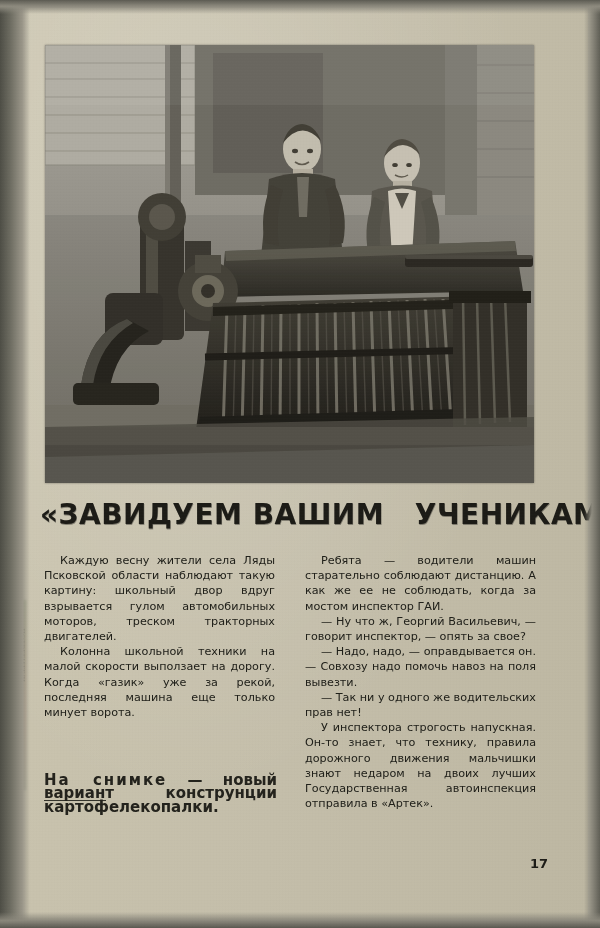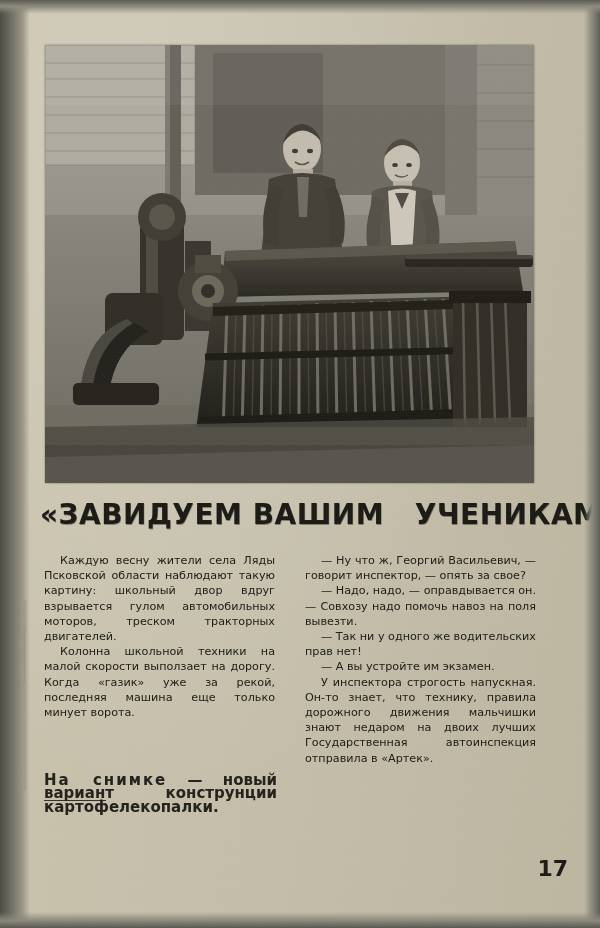--- a/index.html
+++ b/index.html
@@ -164,25 +164,25 @@
     position: absolute;
     left: 40px;
     top: 860px;
     font-family: "DejaVu Sans", sans-serif;
     font-size: 12.5px;
     color: #1f1e19;
     white-space: pre;
   }
   .footer-right {
     position: absolute;
-    right: 32px;
+    right: 52px;
     top: 856px;
     font-family: "DejaVu Sans", sans-serif;
     font-weight: 700;
-    font-size: 22px;
+    font-size: 13px;
     color: #1d1c17;
   }
 
   
   .grain {
     position: absolute;
     inset: 0;
     pointer-events: none;
     opacity: 0.20;
     background-image:
@@ -381,24 +381,24 @@
 
   <div class="cols">
     <div class="col">
       <div class="body-text">
         <p>Каждую весну жители села Ляды Псковской области наблюдают такую картину: школьный двор вдруг взрывается гулом автомобильных моторов, треском тракторных двигателей.</p>
         <p>Колонна школьной техники на малой скорости выползает на дорогу. Когда «газик» уже за рекой, последняя машина еще только минует ворота.</p>
       </div>
     </div>
     <div class="col">
       <div class="body-text">
+        <p>Ребята — водители машин старательно соблюдают дистанцию. А как же ее не соблюдать, когда за мостом инспектор ГАИ.</p>
         <p class="dash">— Ну что ж, Георгий Васильевич, — говорит инспектор, — опять за свое?</p>
         <p class="dash">— Надо, надо, — оправдывается он. — Совхозу надо помочь навоз на поля вывезти.</p>
         <p class="dash">— Так ни у одного же водительских прав нет!</p>
-        <p class="dash">— А вы устройте им экзамен.</p>
         <p>У инспектора строгость напускная. Он-то знает, что технику, правила дорожного движения мальчишки знают недаром на двоих лучших Государственная автоинспекция отправила в «Артек».</p>
       </div>
     </div>
   </div>
 
   <div class="caption-rule"></div>
   <div class="caption">
     <span class="sp">На снимке</span><span> — новый вариант конструнции картофелекопалки.</span>
   </div>
 

